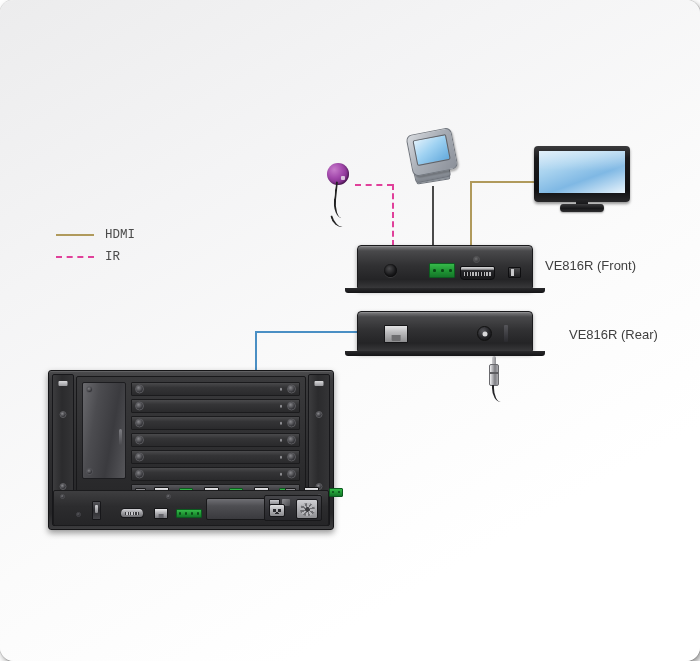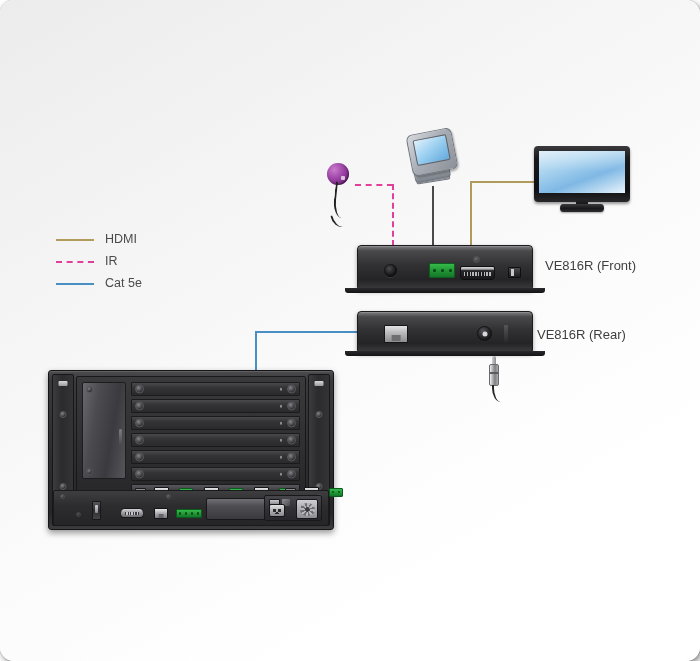--- a/index.html
+++ b/index.html
@@ -22,22 +22,22 @@
     box-shadow: 0 0 0 1px rgba(0,0,0,0.10), 2px 3px 6px rgba(0,0,0,0.45);
     overflow: hidden;
     box-sizing: border-box;
   }
   .abs { position: absolute; }
 
   
   #legend { left: 56px; top: 228px; width: 170px; }
   .legend-row {
     display: flex;
-    align-items: center;
     height: 22px;
+    font-family: Liberation Mono, monospace;
   }
   .legend-swatch {
     width: 38px;
     height: 12px;
     position: relative;
     flex: 0 0 38px;
   }
   .legend-swatch i {
     position: absolute;
     left: 0; right: 0; top: 50%;
@@ -530,26 +530,20 @@
     </div>
 
 
     <div class="legend-row">
       <span class="legend-swatch sw-ir">
           <i></i>
         </span>
       <span class="legend-label">IR</span>
     </div>
 
-    <div class="legend-row">
-      <span class="legend-swatch sw-cat5e">
-          <i></i>
-        </span>
-      <span class="legend-label">Cat 5e</span>
-    </div>
   </div>
 
   <div class="cable h c-ir" style="left:355px; top:184px; width:38px;"></div>
   <div class="cable v c-ir" style="left:392px; top:184px; height:62px;"></div>
 
   <div class="cable v c-rs232" style="left:432px; top:186px; height:60px;"></div>
 
   <div class="cable h c-hdmi" style="left:470px; top:181px; width:65px;"></div>
   <div class="cable v c-hdmi" style="left:470px; top:181px; height:66px;"></div>
 
@@ -590,21 +584,21 @@
   </div>
   <div class="unit-lip" style="left:345px; top:288px; width:200px;"></div>
   <div class="unit-label" style="left:545px; top:258px;">VE816R (Front)</div>
 
   <div id="unit-rear" class="unit">
     <div class="port-rj45" style="left:26px; top:13px; width:24px; height:18px;"></div>
     <div class="port-power" style="left:119px; top:14px;"></div>
     <div class="vent-slot" style="left:146px; top:13px; width:4px; height:17px;"></div>
   </div>
   <div class="unit-lip" style="left:345px; top:351px; width:200px;"></div>
-  <div class="unit-label" style="left:537px; top:327px;">VE816R (Rear)</div>
+  <div class="unit-label" style="left:569px; top:327px;">VE816R (Rear)</div>
 
   <div id="power-plug" class="abs">
     <div class="plug-tip"></div>
     <div class="plug-barrel"></div>
     <div class="plug-cable"></div>
   </div>
 
   <div id="matrix" class="abs">
     <div class="mx-frame"></div>
 

